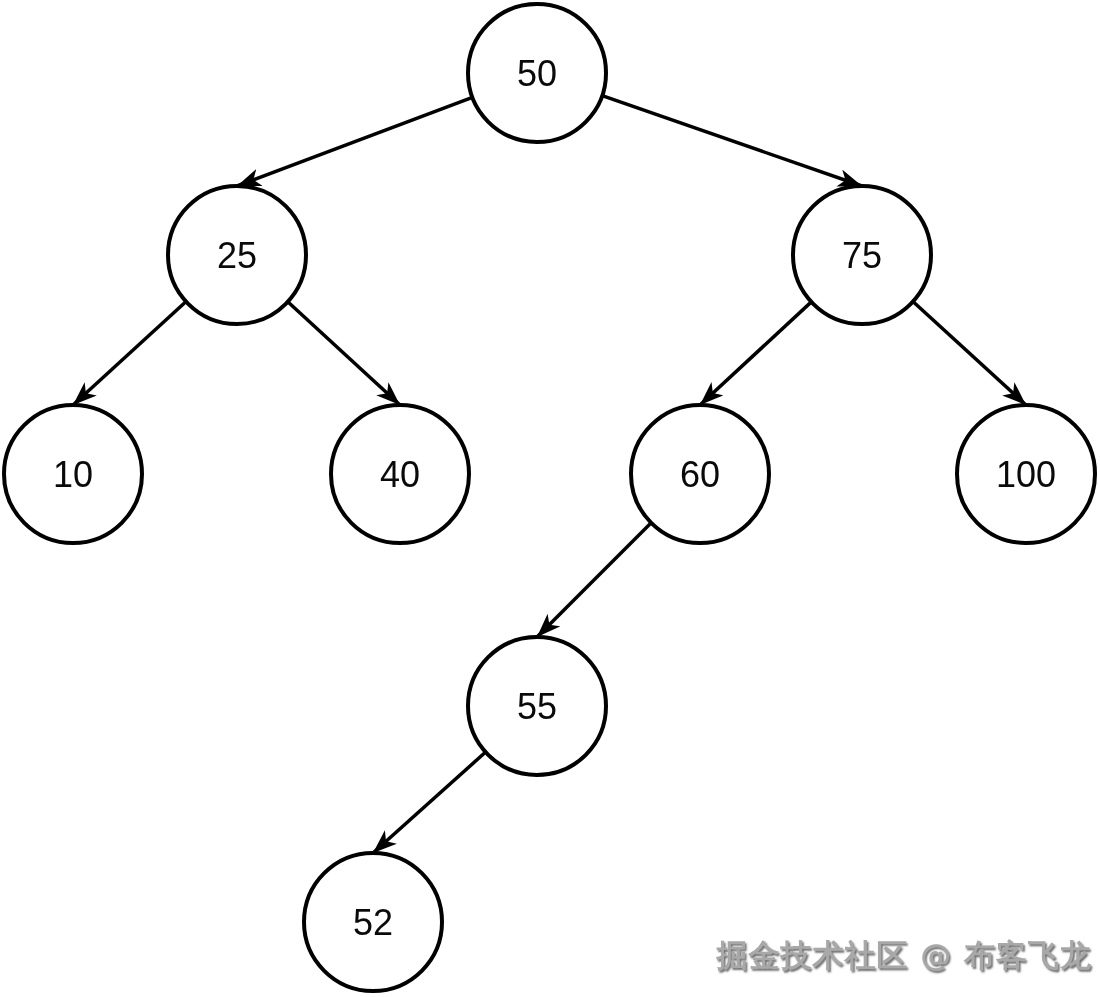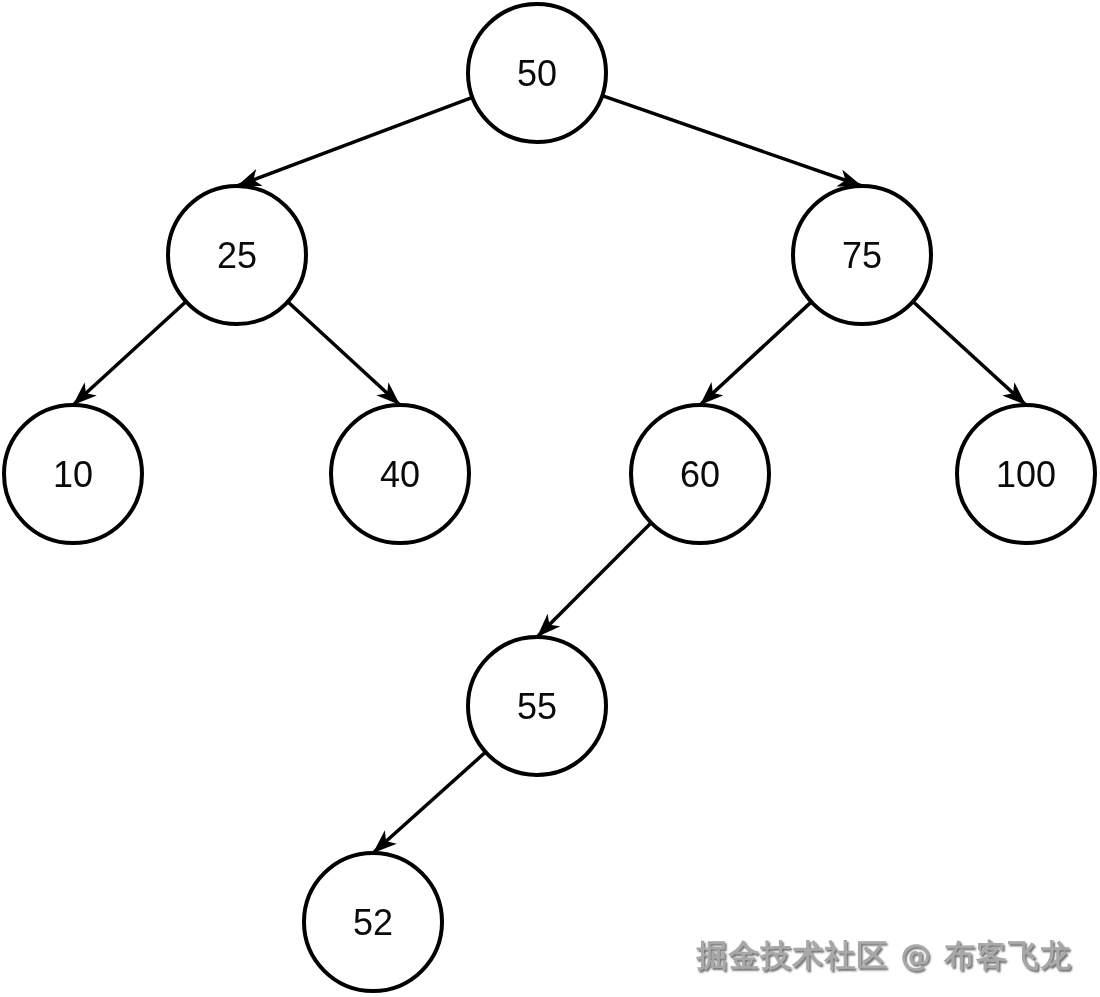--- a/index.html
+++ b/index.html
@@ -18,21 +18,21 @@
   svg {
     display: block;
   }
   .node-label {
     font-family: "Liberation Sans", "DejaVu Sans", sans-serif;
     font-size: 36px;
     fill: #0a0a0a;
   }
   .watermark {
     position: absolute;
-    right: 28px;
+    right: 8px;
     bottom: 20px;
     font-family: "DejaVu Sans", "Liberation Sans", sans-serif;
     font-size: 31px;
     font-weight: bold;
     letter-spacing: 1px;
     color: #a8a8a8;
     text-shadow: 1.5px 1.5px 2px #6f6f6f, -1px -1px 1px #ffffff;
     white-space: nowrap;
     user-select: none;
   }

